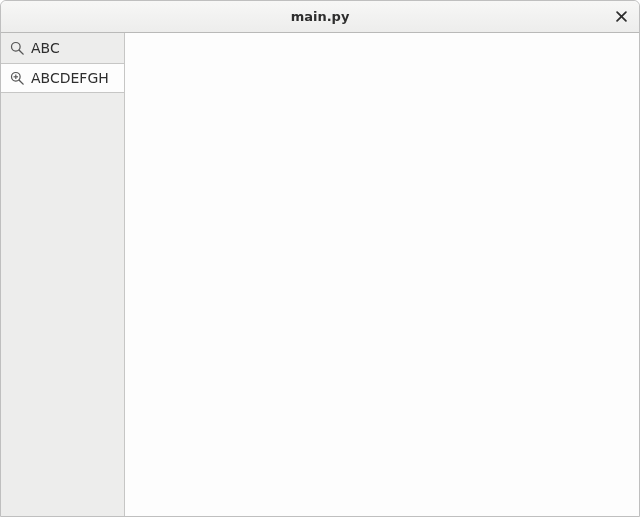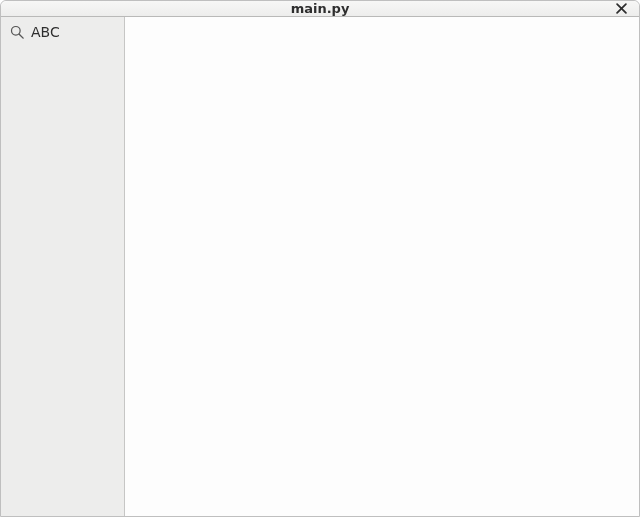--- a/index.html
+++ b/index.html
@@ -18,21 +18,21 @@
     .window {
       width: 640px;
       height: 517px;
       border: 1px solid #bfbfbf;
       border-radius: 6px 6px 0 0;
       background: #ffffff;
       display: flex;
       flex-direction: column;
     }
     .titlebar {
-      height: 16px;
+      height: 32px;
       background: linear-gradient(to bottom, #f7f7f6, #ededec);
       border-bottom: 1px solid #b9b9b8;
       border-radius: 6px 6px 0 0;
       display: flex;
       align-items: center;
       position: relative;
     }
     .titlebar-title {
       flex: 1;
       text-align: center;
@@ -125,18 +125,29 @@
       <div class="tab">
         <span class="icon">
           <svg viewBox="0 0 16 16">
             <circle cx="6.2" cy="6.2" r="4.6" fill="none" stroke="#555" stroke-width="1.3"></circle>
             <line x1="9.8" y1="9.8" x2="14" y2="14" stroke="#555" stroke-width="1.5" stroke-linecap="round"></line>
           </svg>
         </span>
         <span class="label">ABC</span>
       </div>
 
+      <div class="tab active">
+        <span class="icon">
+          <svg viewBox="0 0 16 16">
+            <circle cx="6.2" cy="6.2" r="4.6" fill="none" stroke="#555" stroke-width="1.3"></circle>
+            <line x1="9.8" y1="9.8" x2="14" y2="14" stroke="#555" stroke-width="1.5" stroke-linecap="round"></line>
+            <line x1="6.2" y1="3.8" x2="6.2" y2="8.6" stroke="#555" stroke-width="1.2"></line>
+            <line x1="3.8" y1="6.2" x2="8.6" y2="6.2" stroke="#555" stroke-width="1.2"></line>
+          </svg>
+        </span>
+        <span class="label">ABCDEFGH</span>
+      </div>
 
 
     </div>
     <div class="main"></div>
   </div>
 </div>
 
 </body></html>

